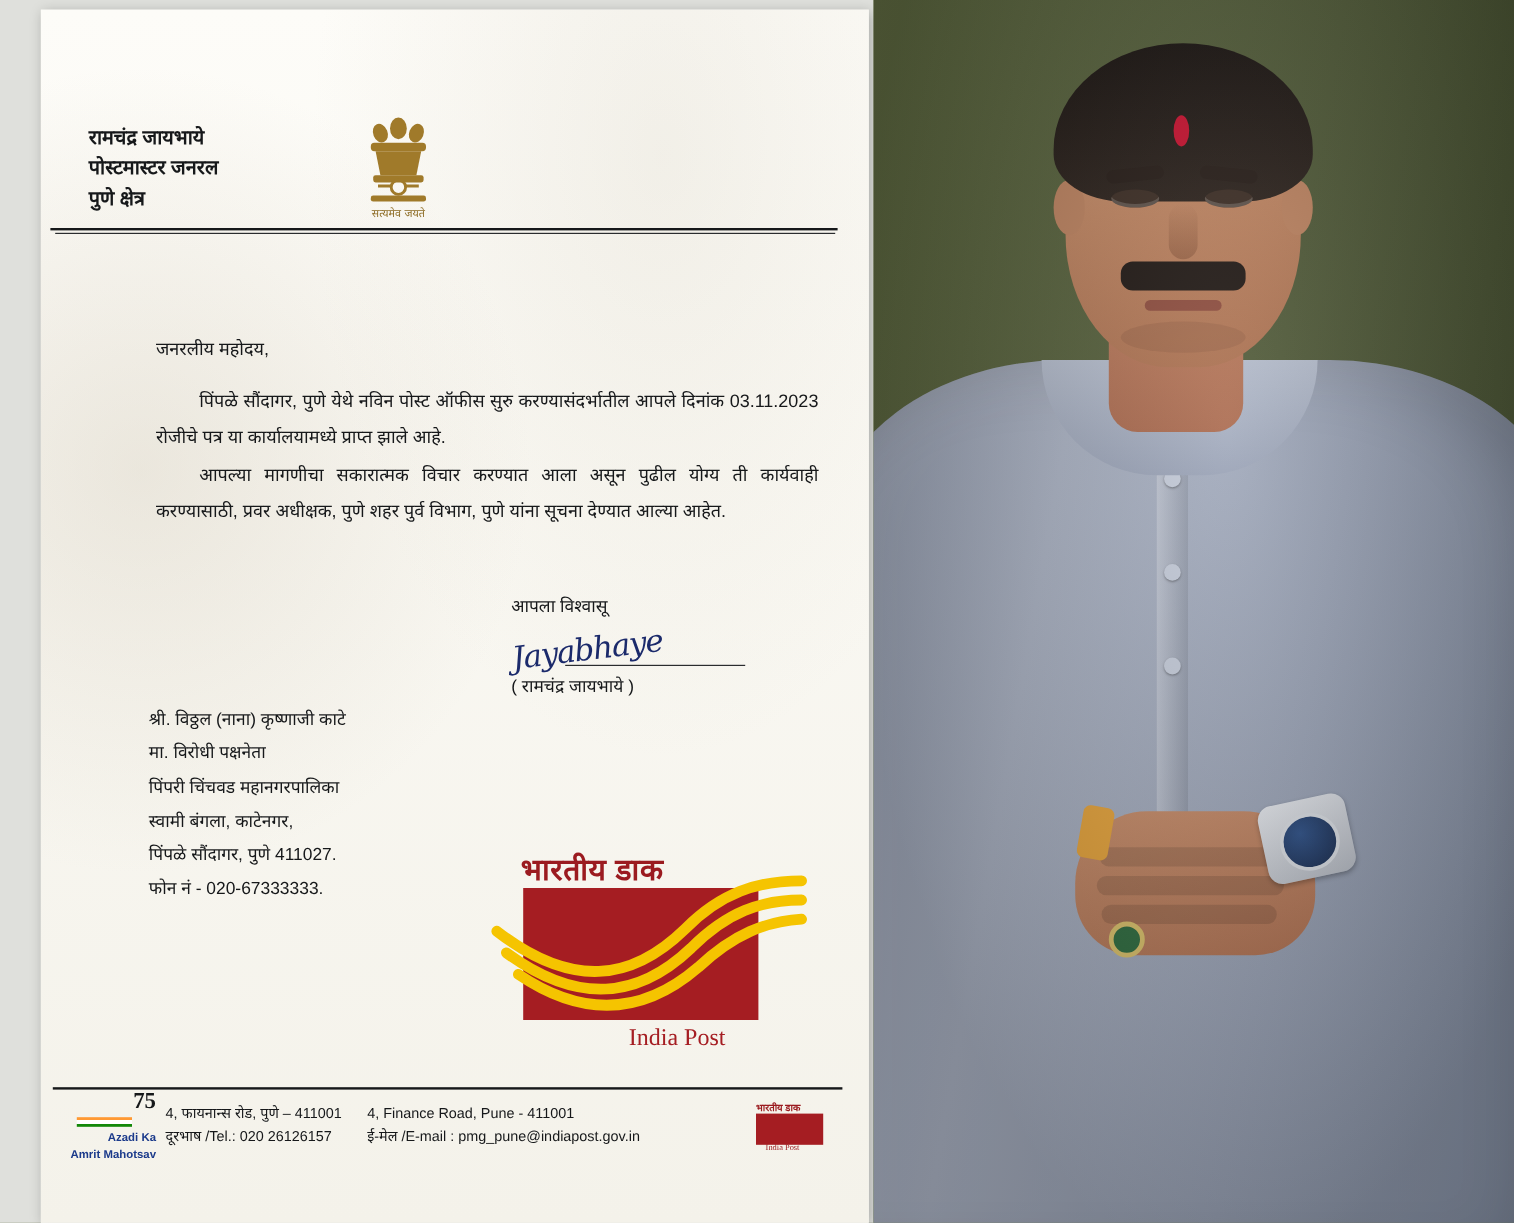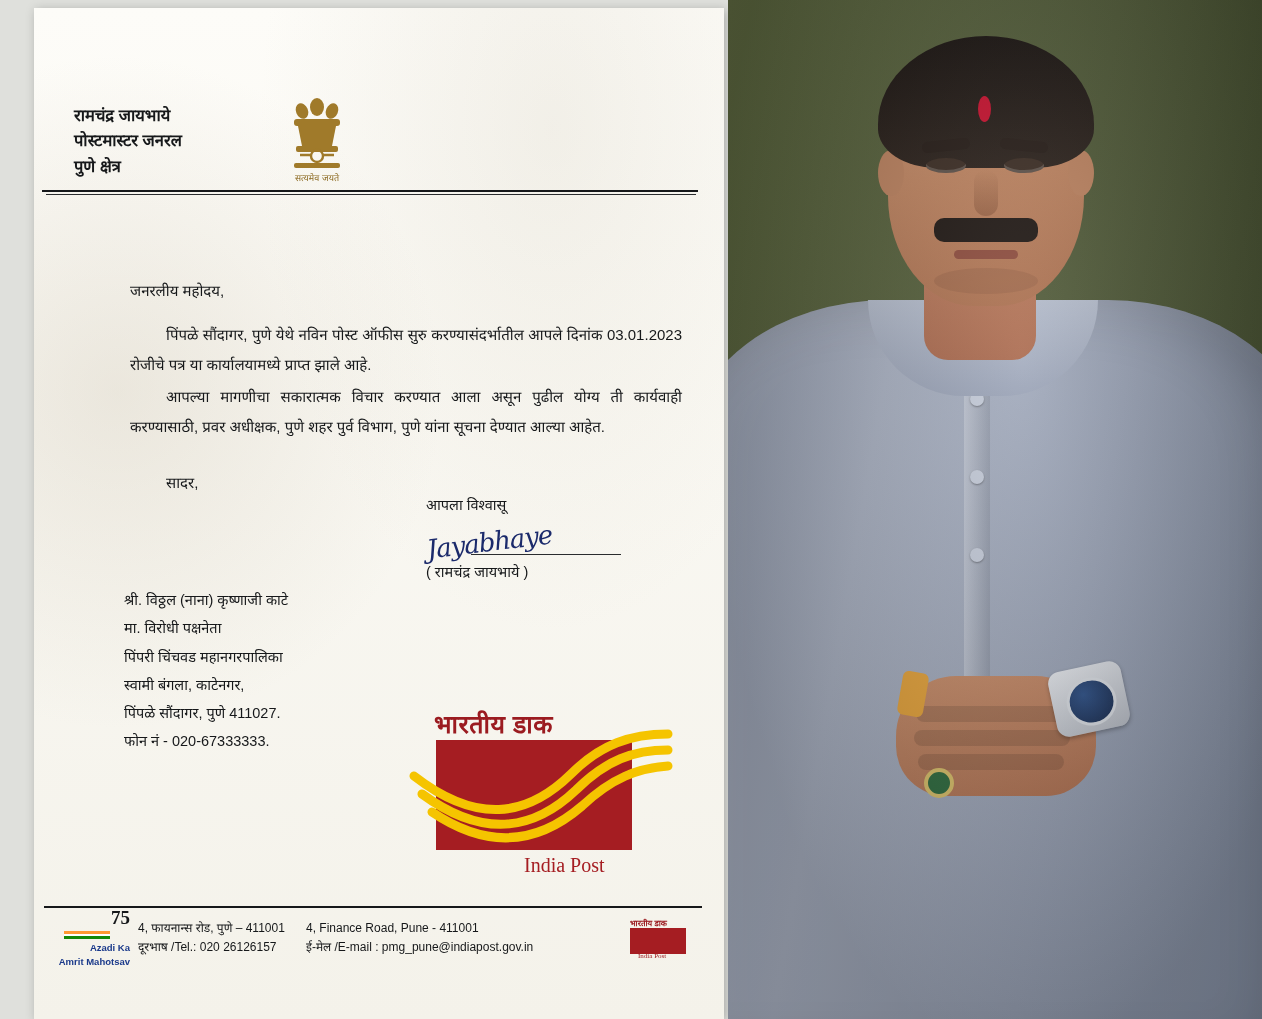--- a/index.html
+++ b/index.html
@@ -146,21 +146,21 @@
     position:absolute;inset:0;
     background:
       radial-gradient(ellipse at 12% 38%, rgba(200,190,170,.30), rgba(255,255,255,0) 38%),
       radial-gradient(ellipse at 75% 12%, rgba(205,198,180,.22), rgba(255,255,255,0) 40%),
       linear-gradient(180deg,#fdfcf8,#f4f2ea);
     pointer-events:none;
   }
 
   .header{
     position:absolute;left:40px;top:78px;width:620px;height:110px;
-    display:flex;align-items:center;
+    display:flex;align-items:center;gap:15px;
   }
   .hdr-left{width:200px;text-align:left;line-height:1.55;}
   .hdr-left div{font-size:16.5px;font-weight:bold;color:#16181a;}
   .emblem{width:86px;display:flex;justify-content:center;align-items:center;}
   .emblem svg{display:block;}
   .hdr-right{flex:1;padding-left:22px;line-height:1.5;}
   .hdr-right .r1{font-size:19px;font-weight:bold;color:#101214;letter-spacing:.2px;}
   .hdr-right .r2,.hdr-right .r3{font-size:14.5px;font-weight:bold;color:#101214;}
 
   .rule{
@@ -277,30 +277,27 @@
 
     <div class="rule"></div>
     <div class="rule thin"></div>
 
     <div class="ref">
     </div>
 
     <div class="salut">जनरलीय महोदय,</div>
 
     <div class="para p1">
-      <span class="indent"></span><span>पिंपळे सौंदागर, पुणे येथे नविन पोस्ट ऑफीस सुरु करण्यासंदर्भातील आपले दिनांक 03.01.2023 रोजीचे पत्र या कार्यालयामध्ये प्राप्त झाले आहे.</span>
+      <span class="indent"></span><span>पिंपळे सौंदागर, पुणे येथे नविन पोस्ट ऑफीस सुरु करण्यासंदर्भातील आपले दिनांक 03.11.2023 रोजीचे पत्र या कार्यालयामध्ये प्राप्त झाले आहे.</span>
     </div>
 
     <div class="para p2">
       <span class="indent"></span><span>आपल्या मागणीचा सकारात्मक विचार करण्यात आला असून पुढील योग्य ती कार्यवाही करण्यासाठी, प्रवर अधीक्षक, पुणे शहर पुर्व विभाग, पुणे यांना सूचना देण्यात आल्या आहेत.</span>
     </div>
 
-    <div class="para p3">
-      <span class="indent"></span><span>सादर,</span>
-    </div>
 
     <div class="sign-block">
       <div>आपला विश्वासू</div>
       <div class="sig">Jayabhaye</div>
       <div class="sig-line"></div>
       <div>( रामचंद्र जायभाये )</div>
     </div>
 
     <div class="addr">
       <div>श्री. विठ्ठल (नाना) कृष्णाजी काटे</div>

